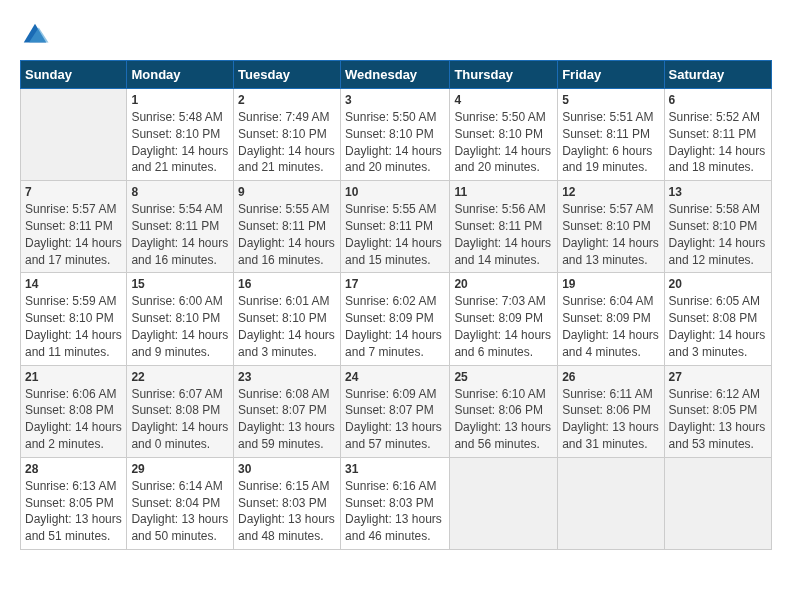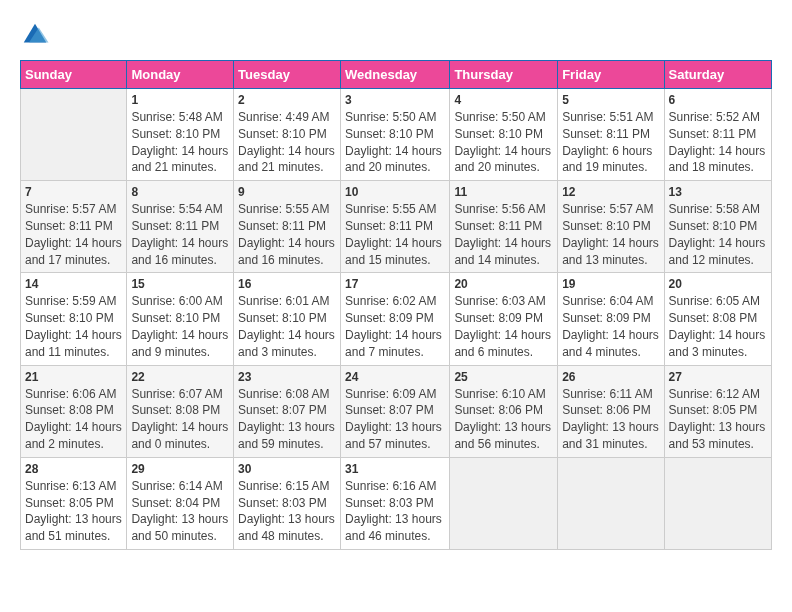--- a/index.html
+++ b/index.html
@@ -45,21 +45,21 @@
     .calendar-subtitle {
       font-size: 16px;
       color: #555;
     }
     .calendar-table {
       width: 100%;
       border-collapse: collapse;
       font-size: 11px;
     }
     .calendar-table thead th {
-      background-color: #ec4899;
+      background-color: #0c4a6e;
       color: white;
       padding: 6px 4px;
       text-align: left;
       font-size: 13px;
       border: 1px solid #1a6bb5;
     }
     .calendar-table tbody td {
       border: 1px solid #ccc;
       vertical-align: top;
       padding: 4px;
@@ -126,21 +126,21 @@
         <div class="day-number">1</div>
         <div class="day-info">
           <span>Sunrise: 5:48 AM</span><br>
           <span>Sunset: 8:10 PM</span><br>
           <span>Daylight: 14 hours and 21 minutes.</span>
         </div>
       </td>
         <td>
         <div class="day-number">2</div>
         <div class="day-info">
-          <span>Sunrise: 4:49 AM</span><br>
+          <span>Sunrise: 7:49 AM</span><br>
           <span>Sunset: 8:10 PM</span><br>
           <span>Daylight: 14 hours and 21 minutes.</span>
         </div>
       </td>
         <td>
         <div class="day-number">3</div>
         <div class="day-info">
           <span>Sunrise: 5:50 AM</span><br>
           <span>Sunset: 8:10 PM</span><br>
           <span>Daylight: 14 hours and 20 minutes.</span>
@@ -258,21 +258,21 @@
         <div class="day-number">17</div>
         <div class="day-info">
           <span>Sunrise: 6:02 AM</span><br>
           <span>Sunset: 8:09 PM</span><br>
           <span>Daylight: 14 hours and 7 minutes.</span>
         </div>
       </td>
         <td>
         <div class="day-number">20</div>
         <div class="day-info">
-          <span>Sunrise: 6:03 AM</span><br>
+          <span>Sunrise: 7:03 AM</span><br>
           <span>Sunset: 8:09 PM</span><br>
           <span>Daylight: 14 hours and 6 minutes.</span>
         </div>
       </td>
         <td>
         <div class="day-number">19</div>
         <div class="day-info">
           <span>Sunrise: 6:04 AM</span><br>
           <span>Sunset: 8:09 PM</span><br>
           <span>Daylight: 14 hours and 4 minutes.</span>

